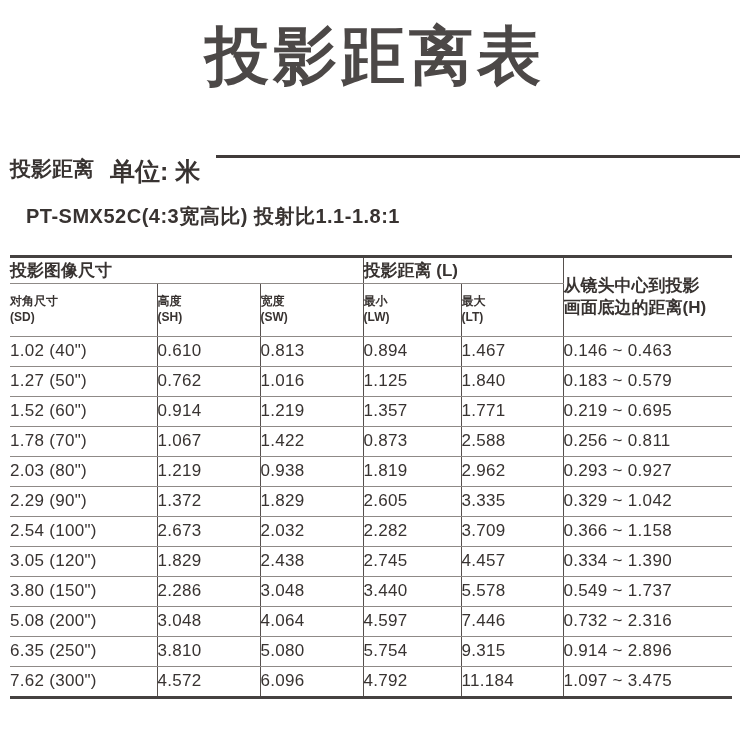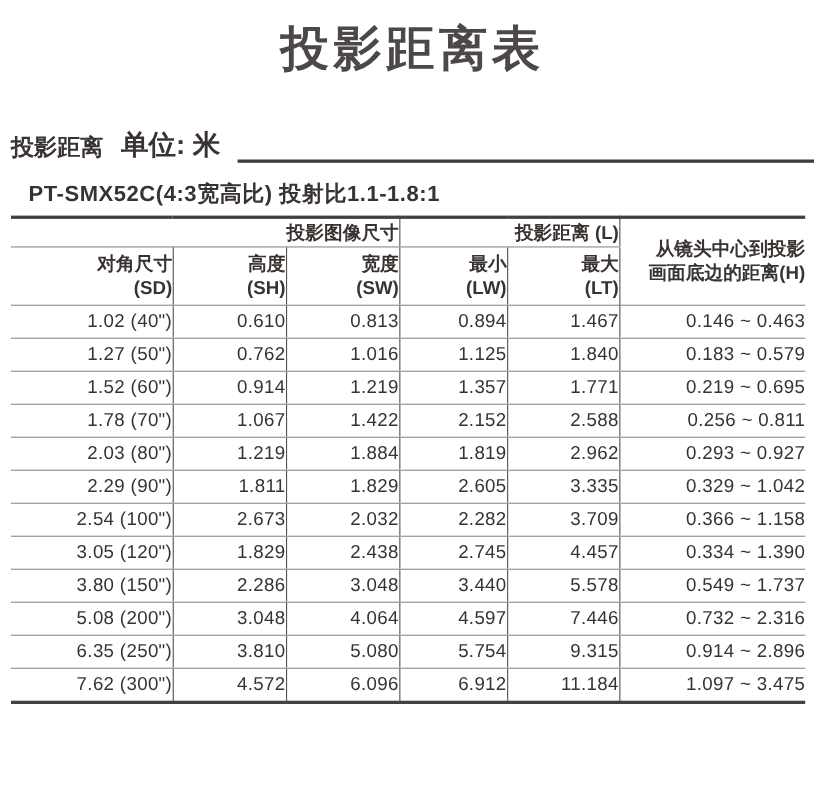--- a/index.html
+++ b/index.html
@@ -15,30 +15,30 @@
     color: #383331;
   }
   .page {
     padding: 0 10px;
     box-sizing: border-box;
     width: 750px;
   }
   .page-title {
     margin: 20px 0 0 0;
     text-align: center;
-    font-size: 44px;
+    font-size: 64px;
     line-height: 1.15;
     font-weight: bold;
     letter-spacing: 4px;
     color: #4c4847;
   }
   .section-line {
-    margin-top: 44px;
+    margin-top: 61px;
     display: flex;
-    align-items: flex-end;
+    align-items: flex-start;
   }
   .section-label {
     font-size: 21px;
     font-weight: bold;
     white-space: nowrap;
   }
   .unit-label {
     font-size: 25px;
     font-weight: bold;
     margin-left: 16px;
@@ -51,41 +51,41 @@
     margin-left: 16px;
   }
   .model-line {
     margin-top: 15px;
     font-size: 20px;
     font-weight: bold;
     letter-spacing: 0.5px;
     margin-left: 16px;
   }
   table.distance-table {
-    margin-top: 6px;
+    margin-top: 25px;
     border-collapse: collapse;
     table-layout: fixed;
     width: 722px;
     border-top: 3px solid #454140;
     border-bottom: 3px solid #454140;
-    text-align: right;
+    text-align: left;
     font-size: 17px;
   }
   .distance-table th,
   .distance-table td {
     border-left: 1px solid #56504d;
     border-bottom: 1px solid #8f8a87;
     padding: 0;
     vertical-align: middle;
     font-weight: normal;
   }
   .distance-table th { font-weight: bold; }
   .distance-table tr > *:first-child { border-left: none; }
   .group-header-row th { height: 25px; font-size: 17px; }
-  .column-header-row th { height: 52px; line-height: 1.3; font-size: 17px; }
+  .column-header-row th { height: 52px; line-height: 1.3; font-size: 12px; }
   .h-col div { line-height: 1.3; }
   .distance-table tbody td { height: 29px; font-size: 17px; letter-spacing: 0.3px; }
 </style>
 </head>
 <body>
 
 <div class="page">
 
   <h1 class="page-title">投影距离表</h1>
 
@@ -160,35 +160,35 @@
           <td>0.914</td>
           <td>1.219</td>
           <td>1.357</td>
           <td>1.771</td>
           <td>0.219 ~ 0.695</td>
         </tr>
         <tr>
           <td>1.78 (70")</td>
           <td>1.067</td>
           <td>1.422</td>
-          <td>2.152</td>
+          <td>0.873</td>
           <td>2.588</td>
           <td>0.256 ~ 0.811</td>
         </tr>
         <tr>
           <td>2.03 (80")</td>
           <td>1.219</td>
-          <td>1.884</td>
+          <td>0.938</td>
           <td>1.819</td>
           <td>2.962</td>
           <td>0.293 ~ 0.927</td>
         </tr>
         <tr>
           <td>2.29 (90")</td>
-          <td>1.811</td>
+          <td>1.372</td>
           <td>1.829</td>
           <td>2.605</td>
           <td>3.335</td>
           <td>0.329 ~ 1.042</td>
         </tr>
         <tr>
           <td>2.54 (100")</td>
           <td>2.673</td>
           <td>2.032</td>
           <td>2.282</td>
@@ -224,20 +224,20 @@
           <td>3.810</td>
           <td>5.080</td>
           <td>5.754</td>
           <td>9.315</td>
           <td>0.914 ~ 2.896</td>
         </tr>
         <tr>
           <td>7.62 (300")</td>
           <td>4.572</td>
           <td>6.096</td>
-          <td>6.912</td>
+          <td>4.792</td>
           <td>11.184</td>
           <td>1.097 ~ 3.475</td>
         </tr>
       </tbody>
   </table>
 
 </div>
 
 </body></html>

